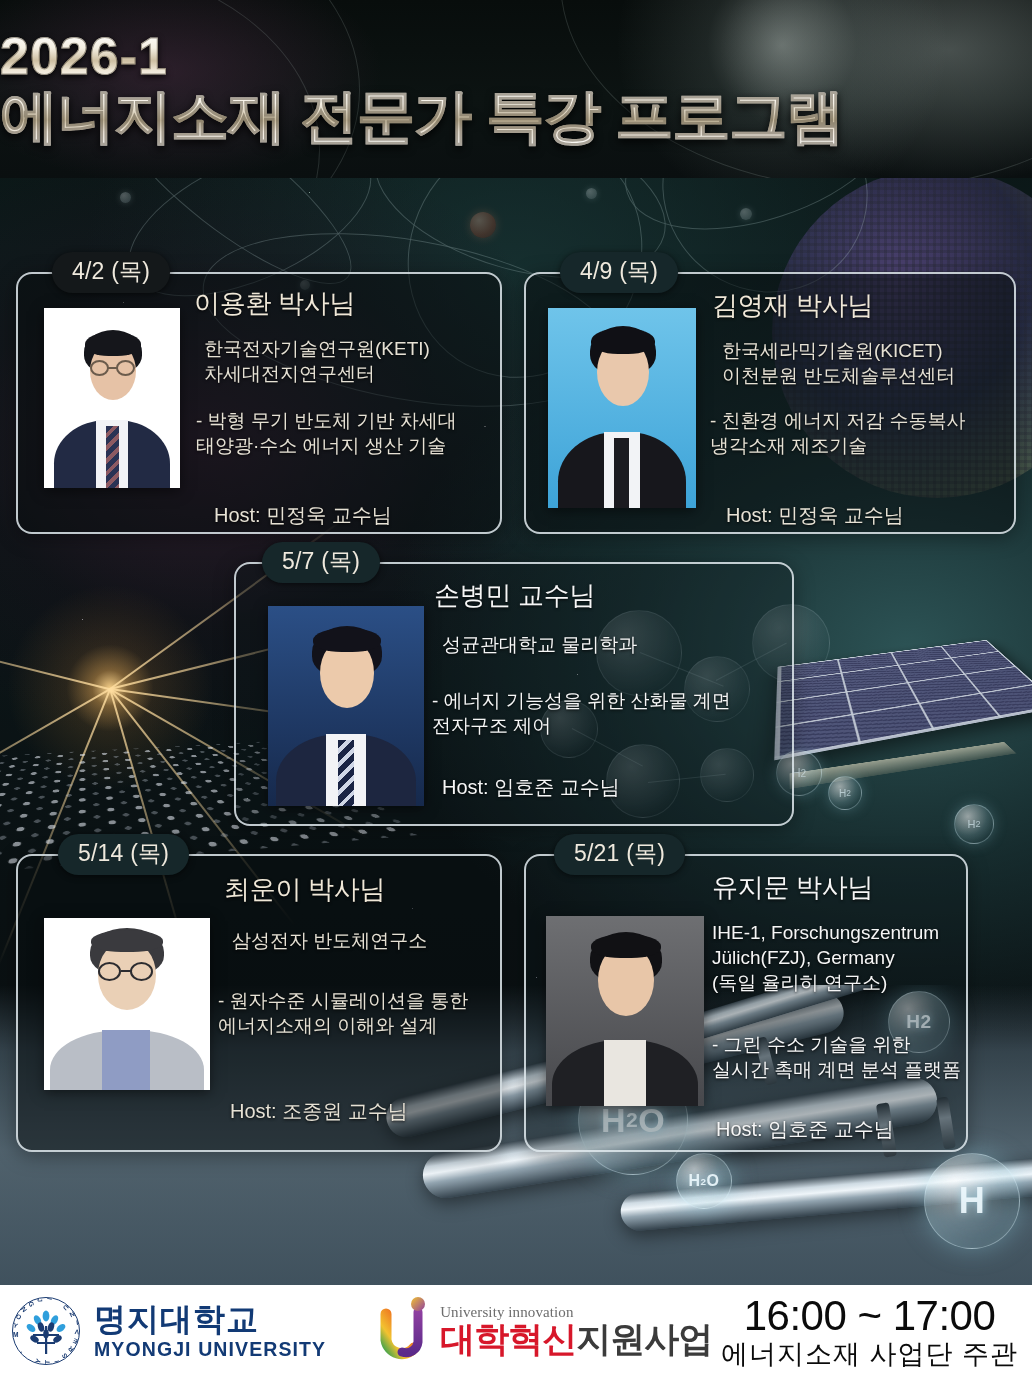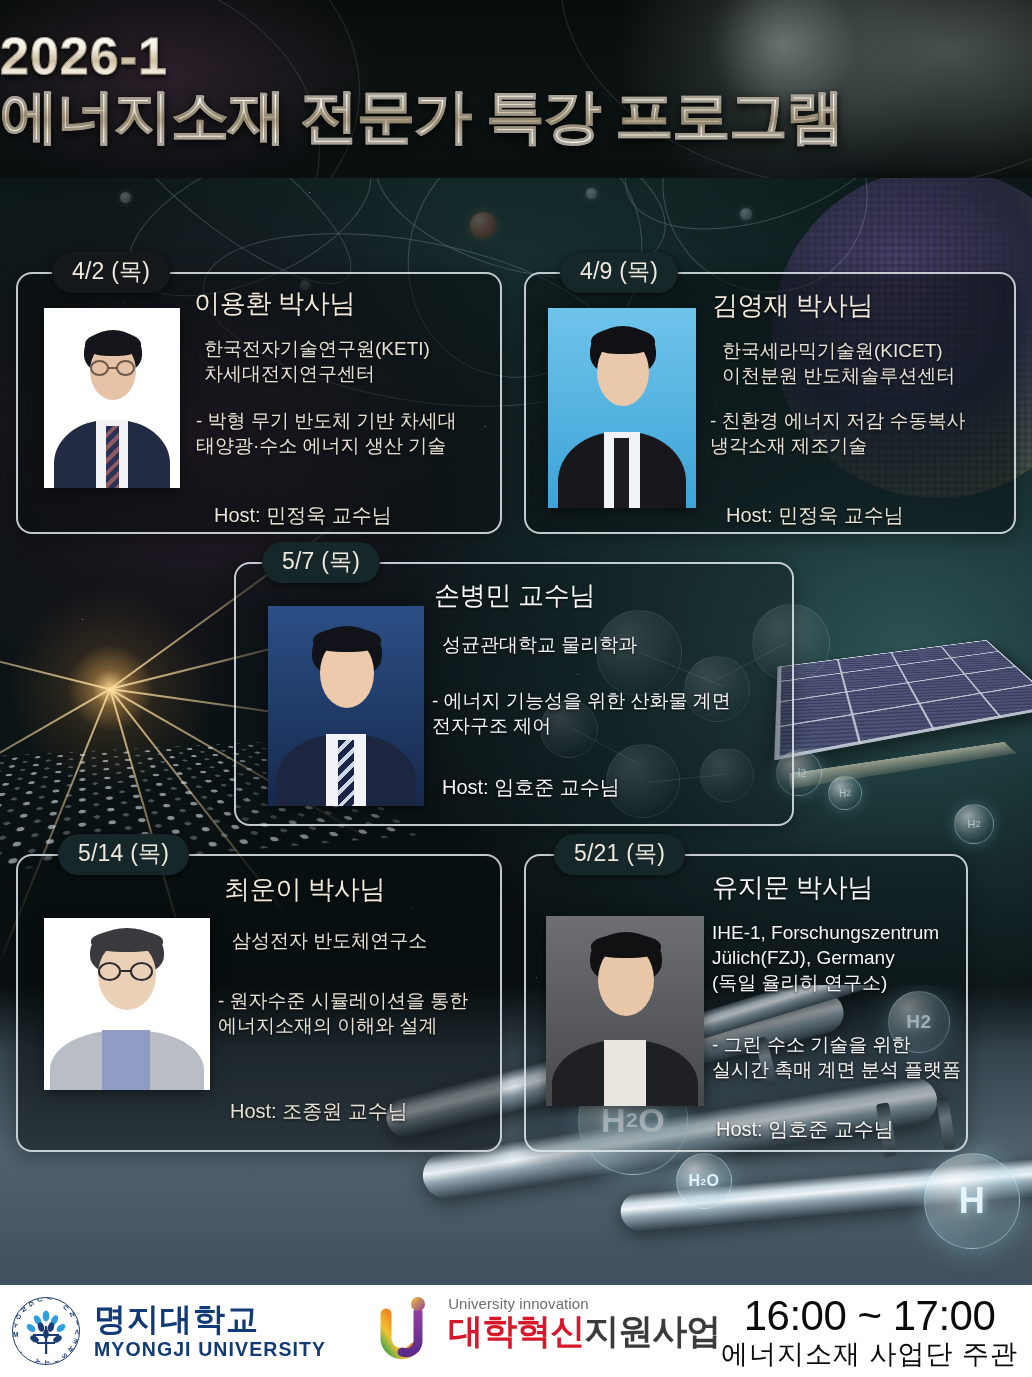--- a/index.html
+++ b/index.html
@@ -268,21 +268,21 @@
   .mju-ringtxt span{
     position:absolute; left:50%; top:50%;
     font-size:6.6px; font-weight:700; color:#1b3c72;
     transform-origin:0 0;
   }
   .mju-tree{ position:absolute; left:50%; top:52%; transform:translate(-50%,-50%); }
   .mju-words{ display:flex; flex-direction:column; line-height:1; }
   .mju-kr{ font-size:32px; font-weight:700; color:#123a75; letter-spacing:1px; }
   .mju-en{ font-size:19.5px; font-weight:700; color:#123a75; letter-spacing:1.1px; margin-top:5px; }
 
-  .logo-uis{ display:flex; align-items:flex-start; gap:12px; margin-left:54px; }
+  .logo-uis{ display:flex; align-items:center; gap:4px; margin-left:54px;font-family:Liberation Serif, serif; }
   .uis-mark{ position:relative; width:56px; height:70px; }
   .uis-words{ display:flex; flex-direction:column; line-height:1; }
   .uis-en{ font-size:15px; color:#6d6d6d; font-weight:400; margin-bottom:2px; letter-spacing:.1px; }
   .uis-kr{ font-size:35px; font-weight:700; letter-spacing:-1px; }
   .uis-kr .red{ color:#d7172a; }
   .uis-kr .dark{ color:#3b3b3b; }
 
   .time-block{
     margin-left:auto; padding-right:14px; text-align:center;
     display:flex; flex-direction:column; align-items:center; line-height:1.04;

